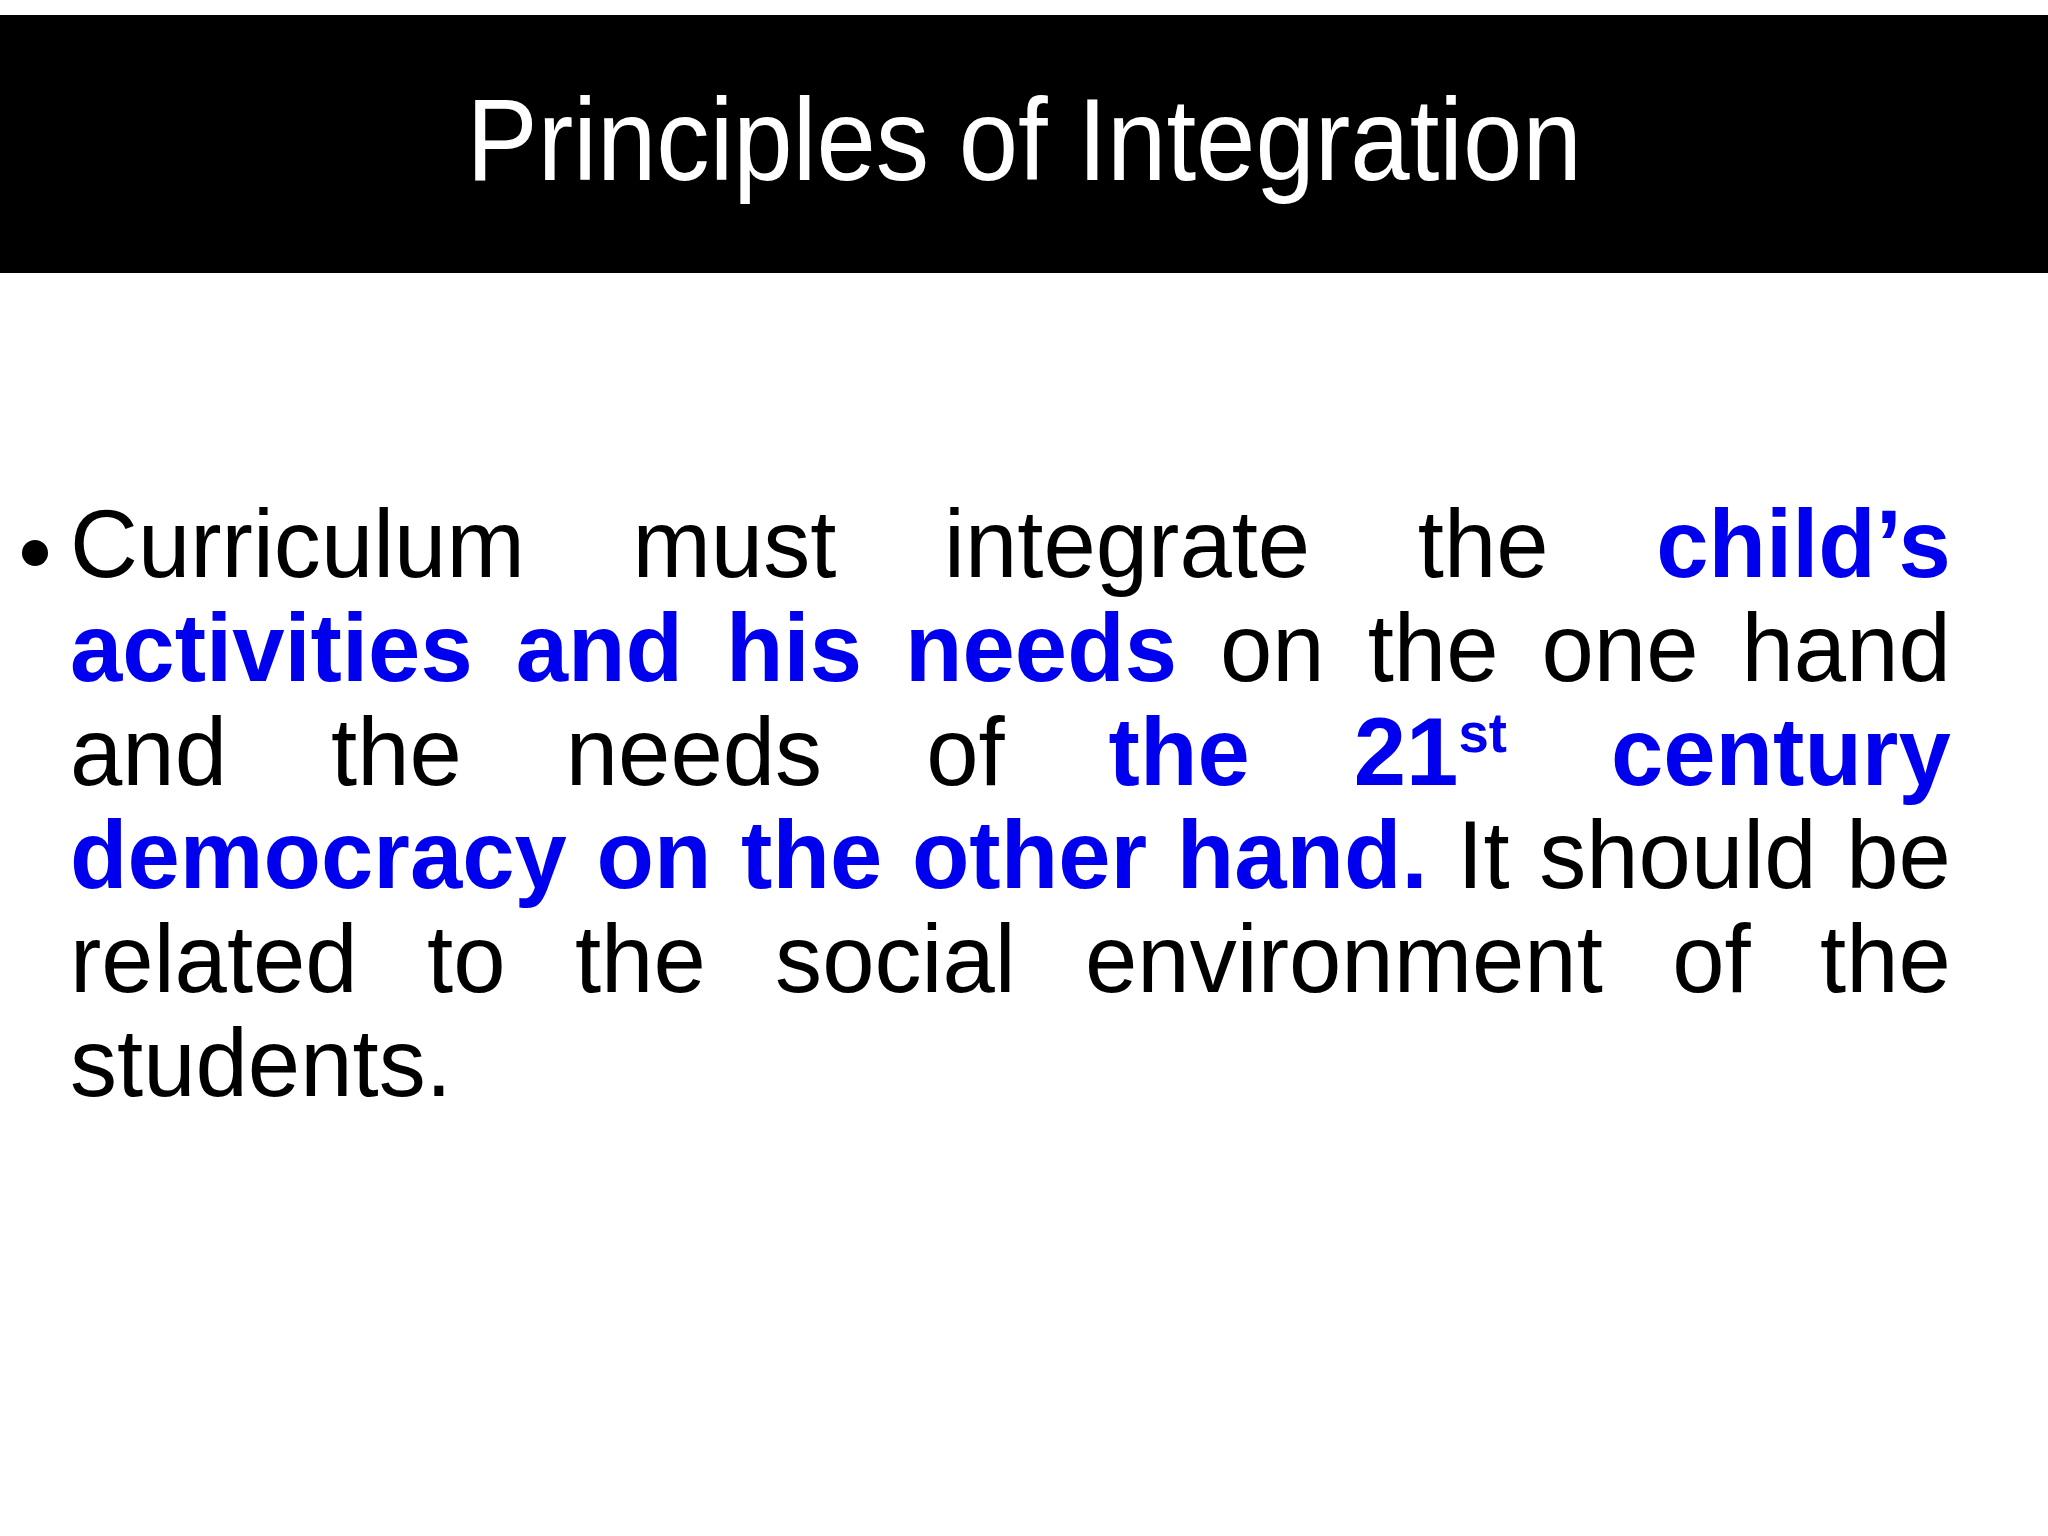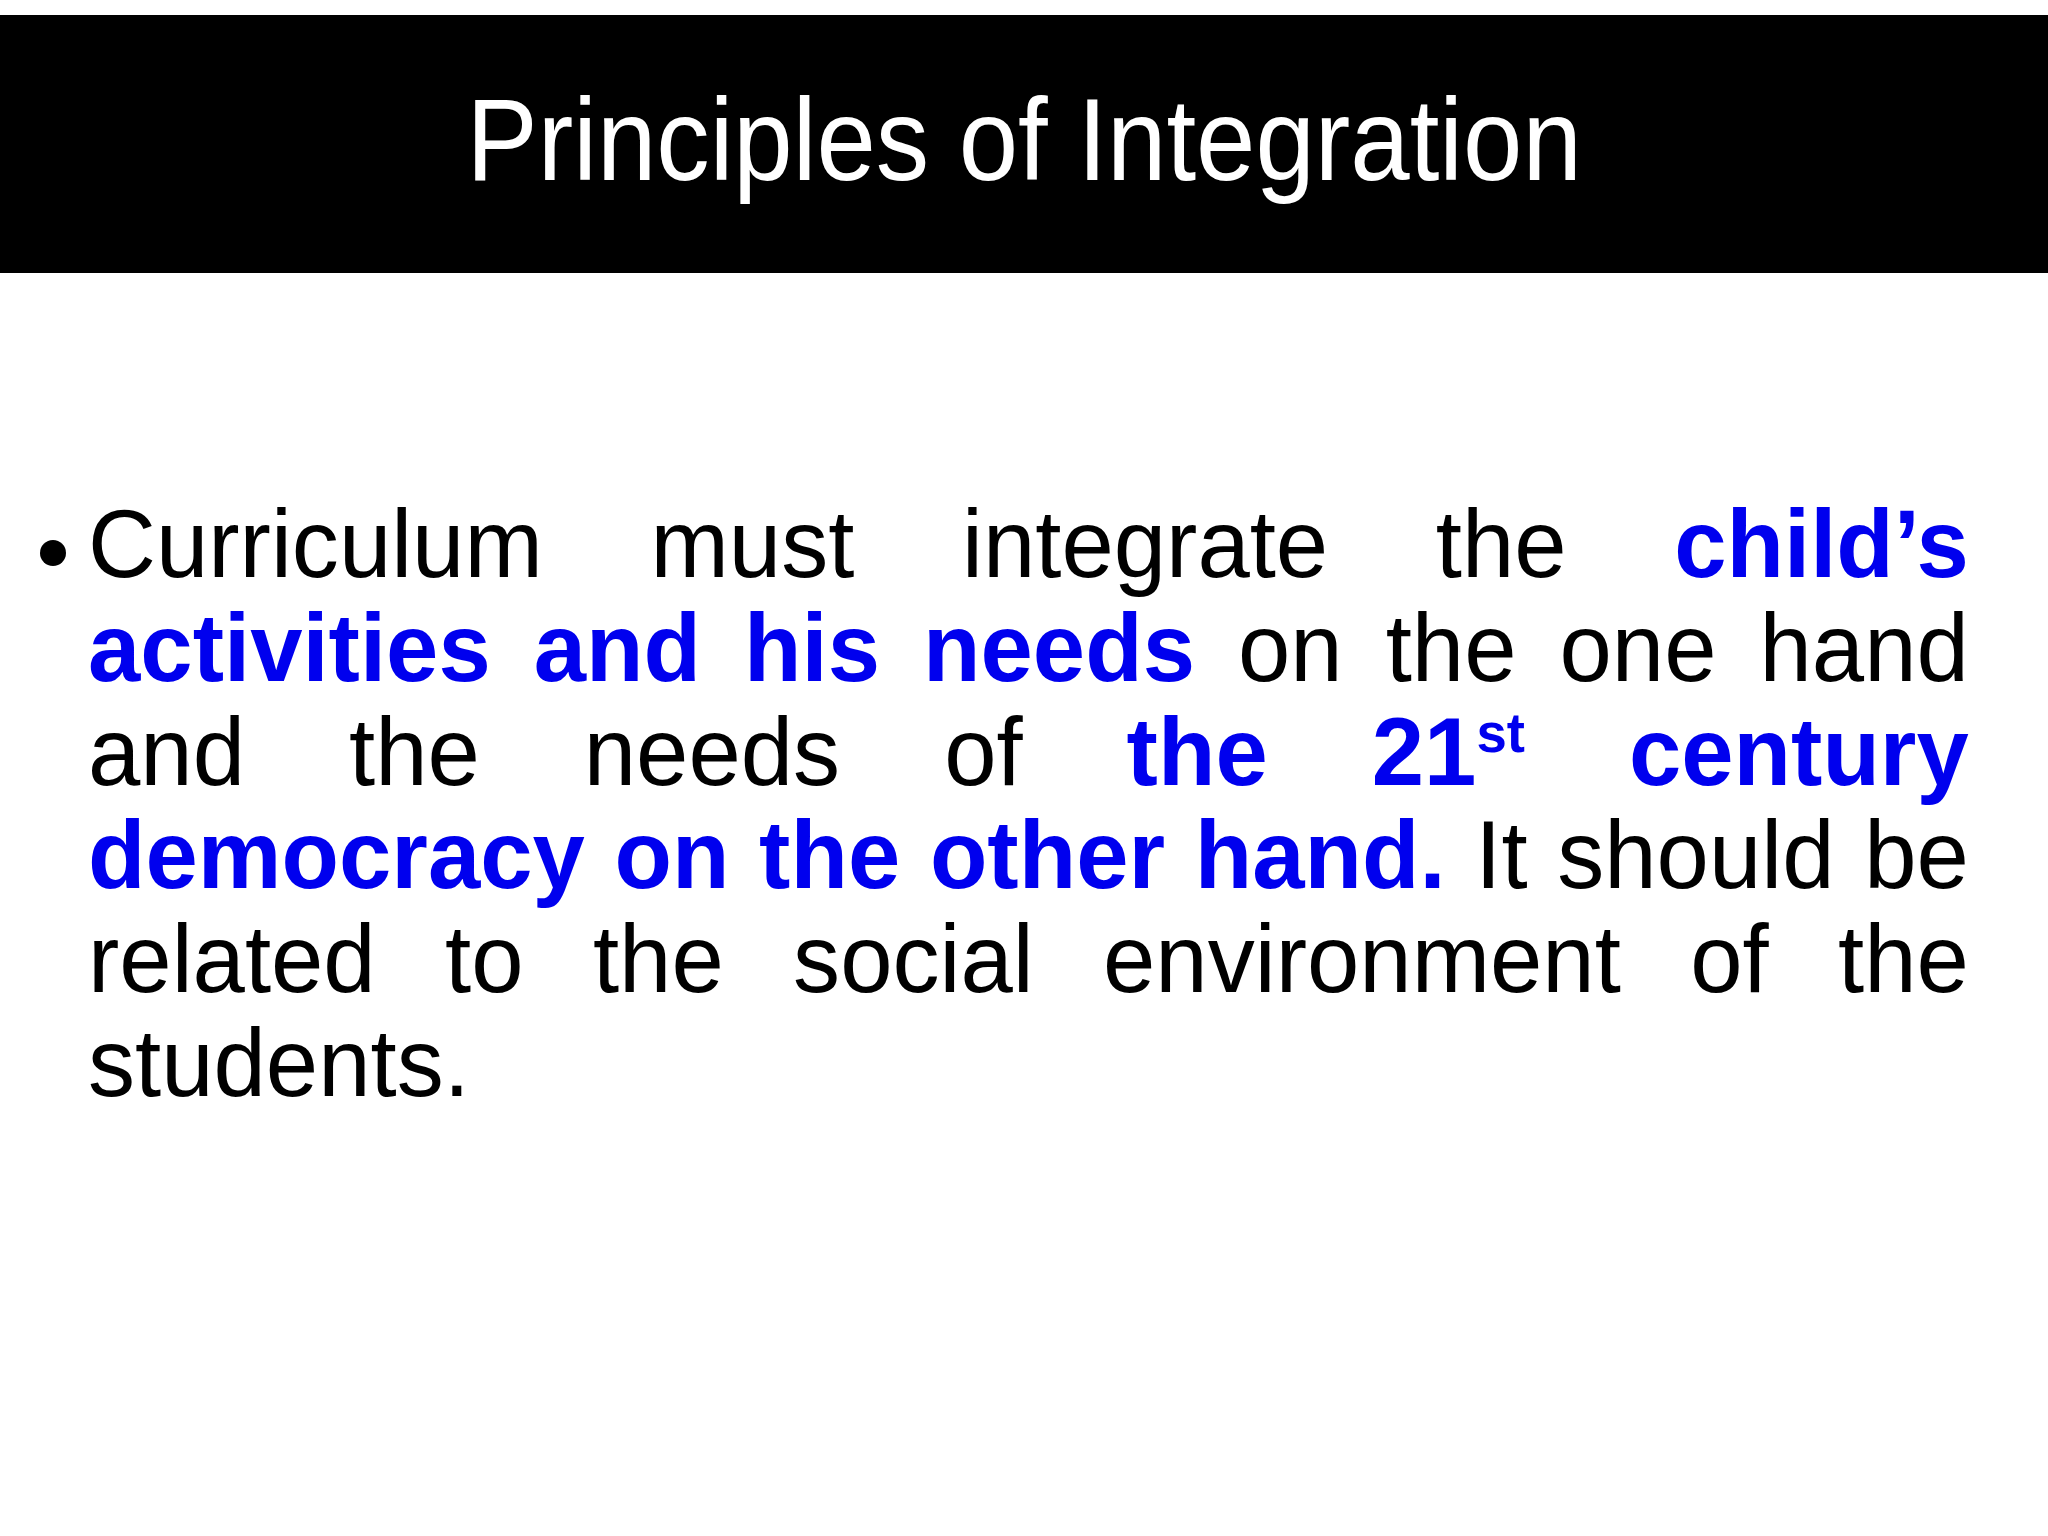--- a/index.html
+++ b/index.html
@@ -46,21 +46,21 @@
     letter-spacing: 0px;
     white-space: nowrap;
     transform: scaleX(0.92);
     transform-origin: center center;
     padding-bottom: 8px;
   }
 
   
   #body-block {
     position: absolute;
-    left: 32px;
+    left: 14px;
     top: 395px;
     width: 1995px;
   }
 
   #bullet-item {
     position: relative;
     padding-left: 56px;
     box-sizing: border-box;
   }
 

